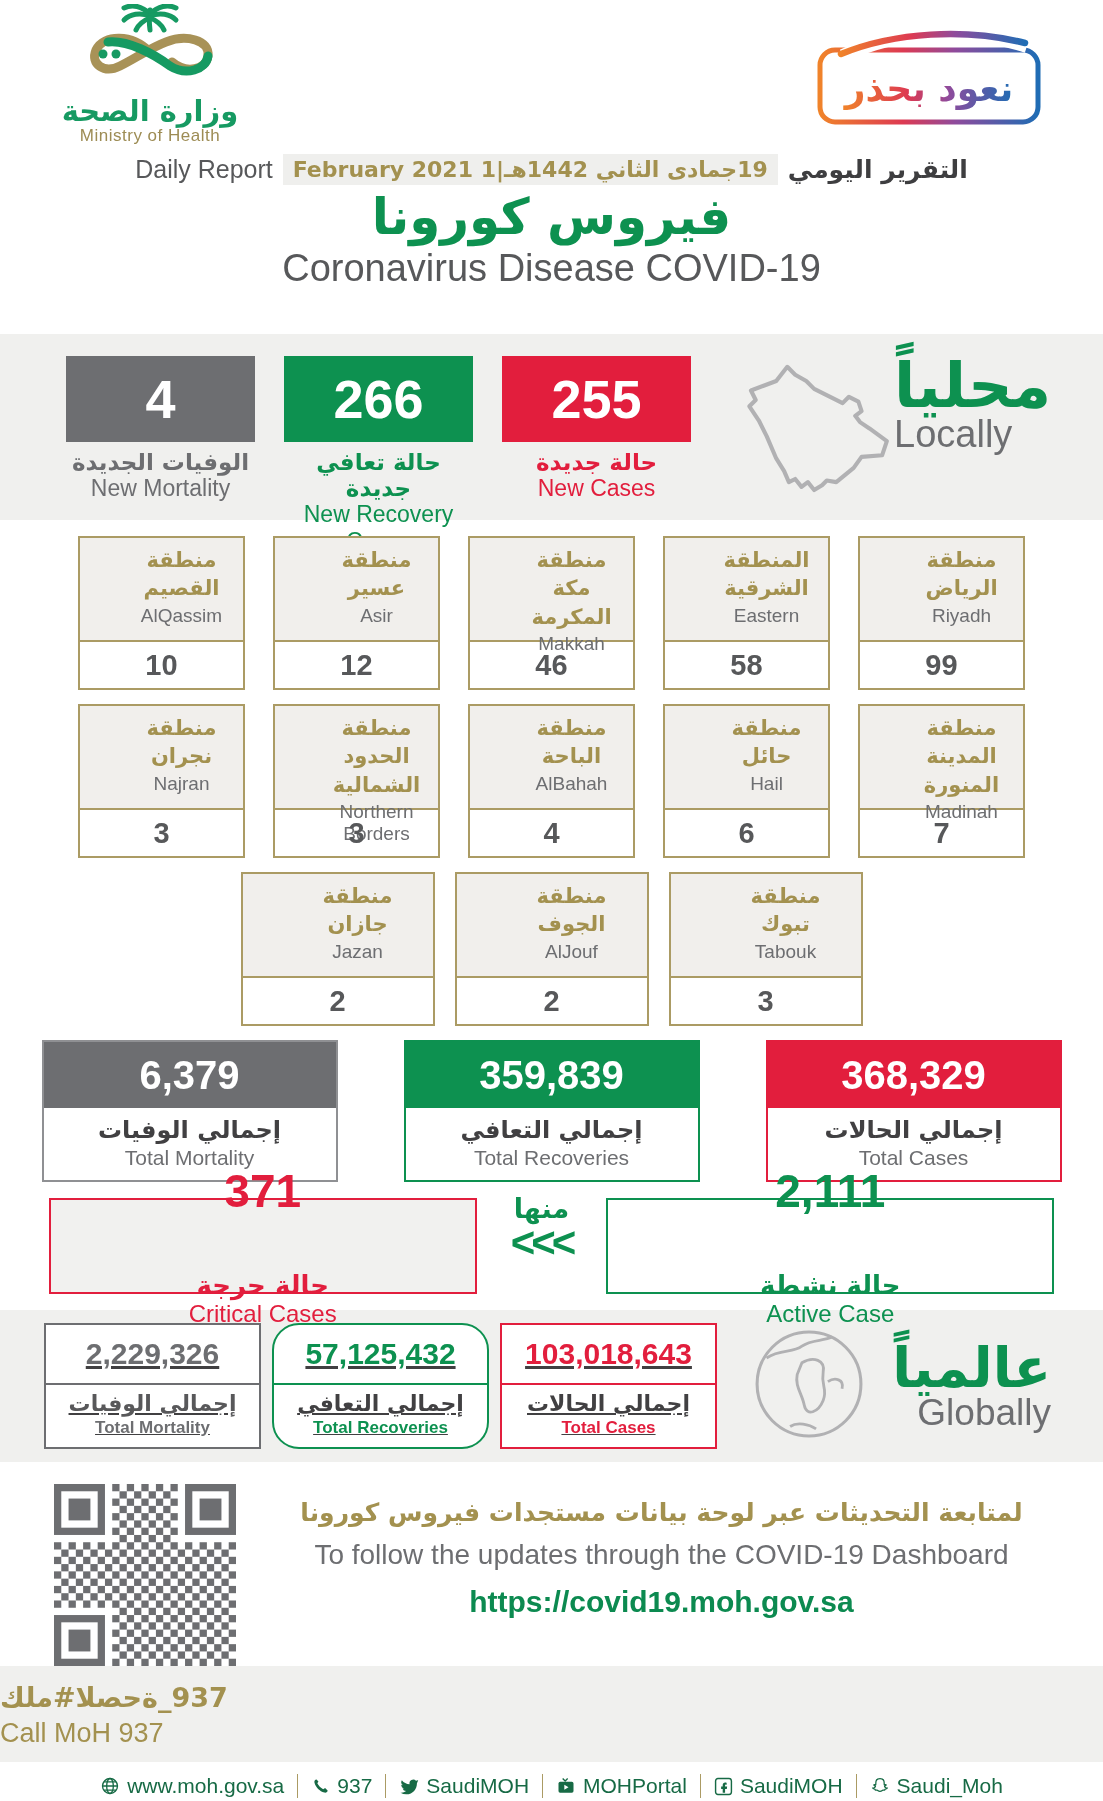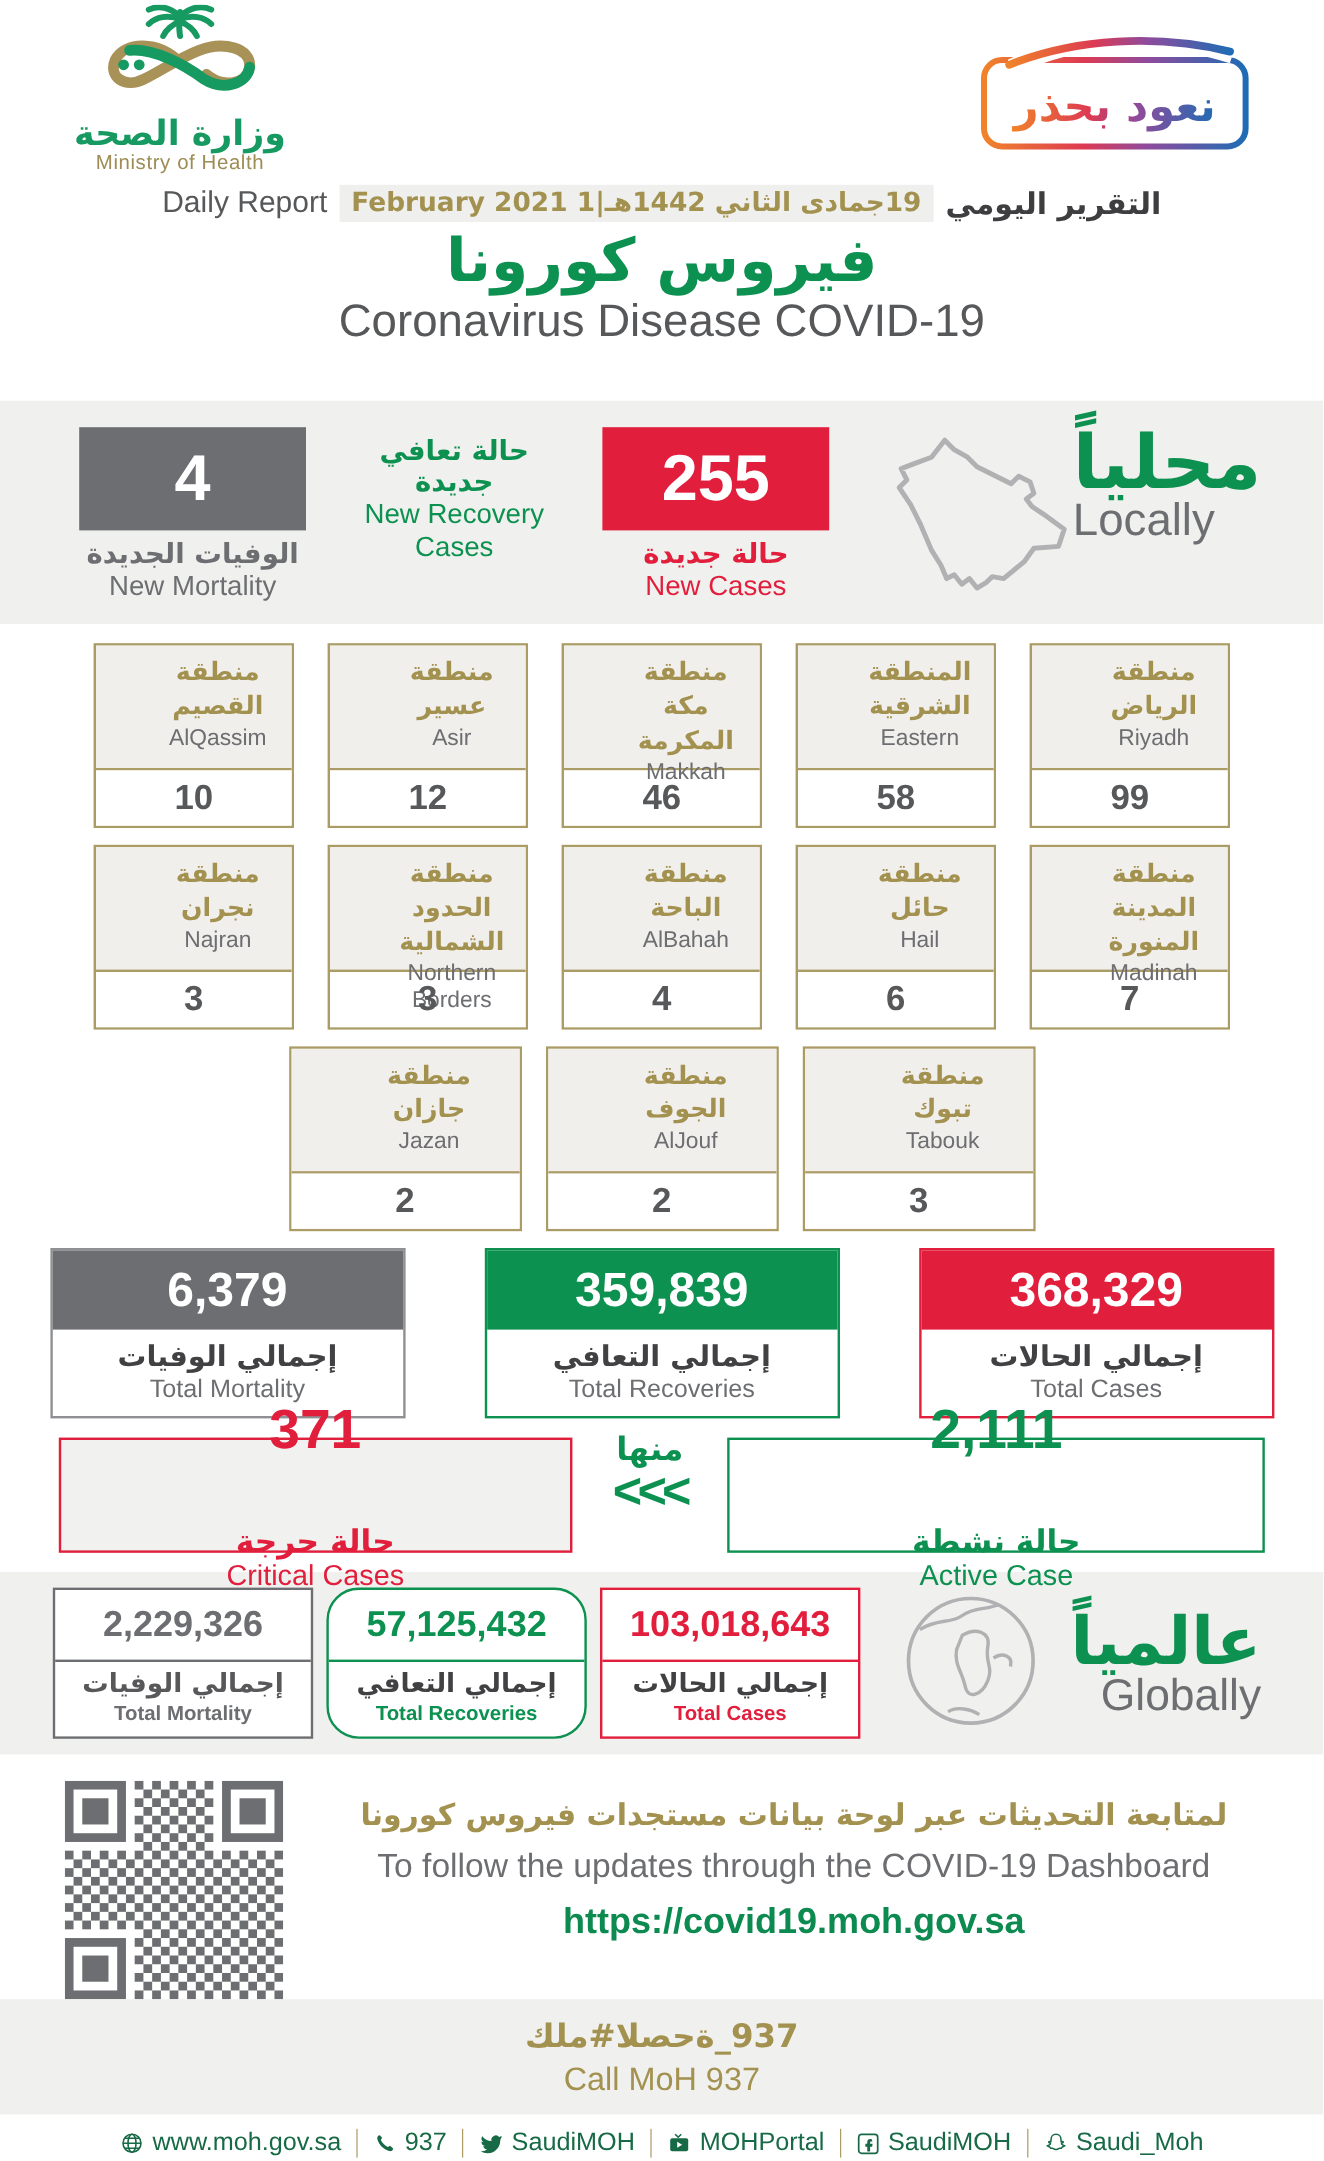--- a/index.html
+++ b/index.html
@@ -73,42 +73,42 @@
   .c-divider{width:2px;height:62px;background:currentColor;}
   .c-labels{text-align:center;}
   .c-ar{font-size:26px;font-weight:bold;}
   .c-en{font-size:24px;}
   .of-which{text-align:center;color:#0d9150;margin-top:-38px;}
   .of-ar{font-size:27px;font-weight:bold;}
   .of-chevrons{font-size:42px;font-weight:bold;letter-spacing:-4px;line-height:.9;}
 
   
   .globally-band{margin-top:16px;height:152px;display:flex;align-items:center;padding:0 52px 0 44px;box-sizing:border-box;gap:11px;}
-  .g-box{width:213px;border:2px solid;background:#fff;text-align:center;}
+  .g-box{width:213px;border:2px solid;background:#fff;text-align:center;text-decoration:underline;}
   .g-num{font-size:30px;font-weight:bold;height:58px;display:flex;align-items:center;justify-content:center;border-bottom:2px solid;}
   .g-ar{font-weight:bold;font-size:22px;margin-top:6px;}
   .g-en{font-size:17px;margin:2px 0 9px;font-weight:bold;}
   .gb-gray{border-color:#6d6e71;} .gb-gray .g-num{color:#6d6e71;border-color:#6d6e71;} .gb-gray .g-ar{color:#58585a;} .gb-gray .g-en{color:#6d6e71;}
   .gb-green{border-color:#0d9150;border-radius:27px;} .gb-green .g-num{color:#0d9150;border-color:#0d9150;} .gb-green .g-ar{color:#414042;} .gb-green .g-en{color:#0d9150;}
   .gb-red{border-color:#e21e3d;} .gb-red .g-num{color:#e21e3d;border-color:#e21e3d;} .gb-red .g-ar{color:#414042;} .gb-red .g-en{color:#e21e3d;}
   .globe-box{margin-left:22px;}
   .scope-g{margin-left:auto;text-align:right;}
   .scope-g .sc-ar{color:#0d9150;font-size:55px;font-weight:bold;line-height:1.1;}
   .scope-g .sc-en{color:#6d6e71;font-size:37px;margin-top:-6px;}
 
   
   .dashboard{display:flex;margin-top:22px;padding:0 54px;gap:38px;align-items:flex-start;}
   .qr{width:182px;height:182px;flex:none;}
   .dash-text{flex:1;text-align:center;margin-top:14px;}
   .dash-ar{color:#a3914f;font-size:25px;font-weight:bold;}
   .dash-en{color:#6d6e71;font-size:28px;margin-top:12px;}
   .dash-url{color:#0c8a50;font-size:30px;font-weight:bold;margin-top:14px;display:inline-block;text-decoration:none;}
 
   
-  .call-band{margin-top:0;height:96px;text-align:center;padding-top:16px;box-sizing:border-box;}
+  .call-band{margin-top:0;height:96px;text-align:left;padding-top:16px;box-sizing:border-box;}
   .call-ar{color:#a3914f;font-size:27px;font-weight:bold;unicode-bidi:bidi-override;direction:ltr;}
   .call-en{color:#a3914f;font-size:27px;margin-top:5px;}
 
   
   .footer{display:flex;justify-content:center;align-items:center;height:48px;}
   .f-item{display:flex;align-items:center;gap:7px;color:#176a45;font-size:21px;padding:0 13px;border-right:1px solid #ab9b64;cursor:pointer;}
   .f-item:last-child{border-right:none;}
   .f-item svg{flex:none;}
 </style>
 </head>
@@ -167,20 +167,21 @@
   <div class="title-ar ar" dir="rtl">فيروس كورونا</div>
   <div class="title-en">Coronavirus Disease COVID-19</div>
 
   <div class="band locally-band">
     <div class="stat gray">
       <div class="stat-num">4</div>
       <div class="s-ar ar" dir="rtl">الوفيات الجديدة</div>
       <div class="s-en">New Mortality</div>
     </div>
     <div class="stat green">
+      <div class="stat-num">266</div>
       <div class="s-ar ar" dir="rtl">حالة تعافي جديدة</div>
       <div class="s-en">New Recovery Cases</div>
     </div>
     <div class="stat red">
       <div class="stat-num">255</div>
       <div class="s-ar ar" dir="rtl">حالة جديدة</div>
       <div class="s-en">New Cases</div>
     </div>
     <div class="map-box">
       <svg width="158" height="168" viewBox="0 0 100 92">

